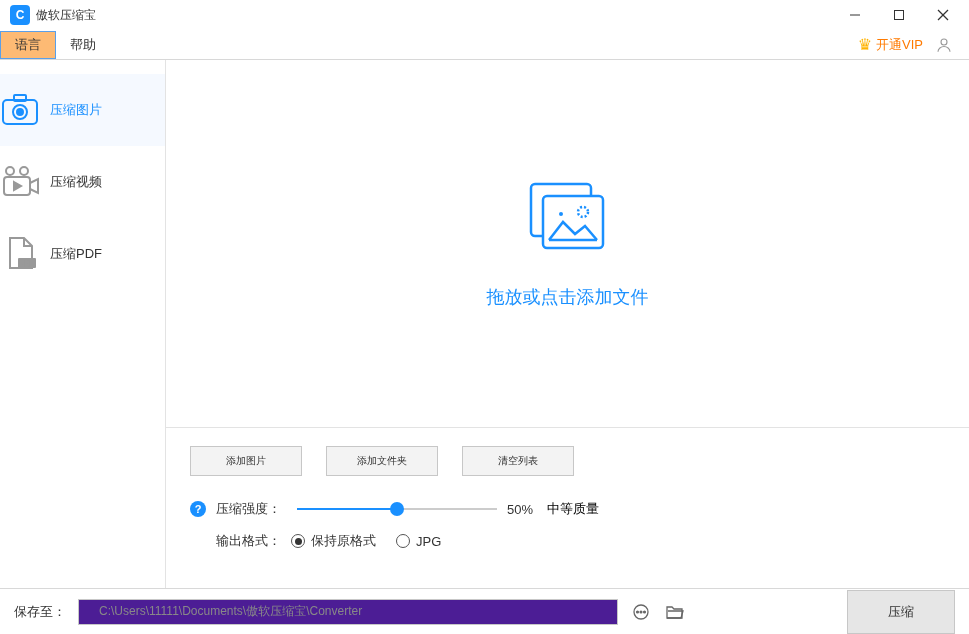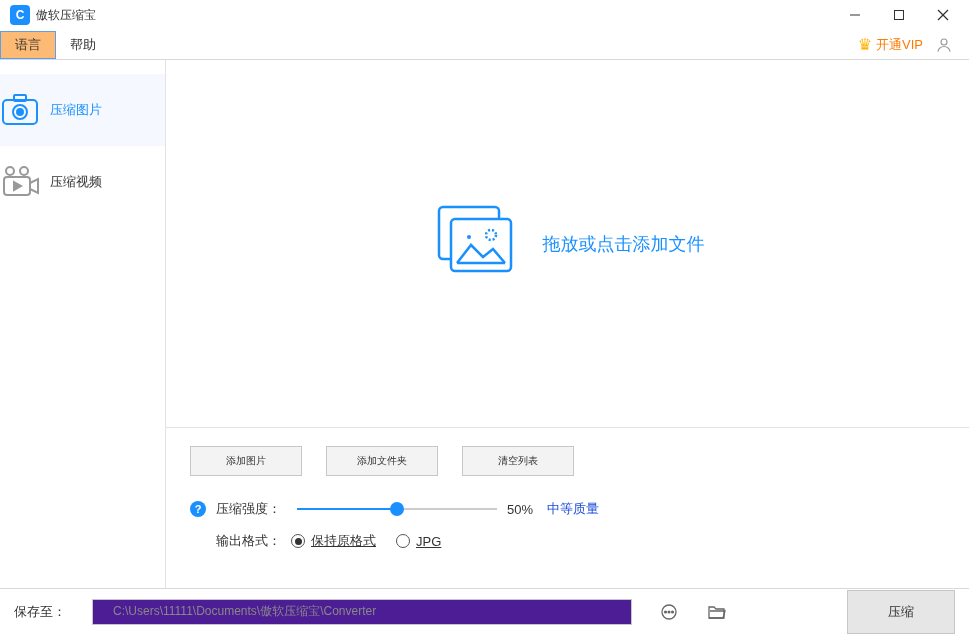--- a/index.html
+++ b/index.html
@@ -22,42 +22,42 @@
   .user-icon { width:22px; height:22px; border-radius:50%; display:flex; align-items:center; justify-content:center; color:#888; cursor:pointer;}
   
   .body { flex:1; display:flex; min-height:0; }
   .sidebar { width:166px; border-right:1px solid #e3e3e3; display:flex; flex-direction:column; padding-top:14px; }
   .side-item { display:flex; flex-direction:row; align-items:center; gap:10px; padding:18px 0; cursor:pointer; }
   .side-item.active { background:#f5f9ff; color:#1a90ff; }
   .side-icon { width:40px; height:36px; display:flex; align-items:center; justify-content:center; }
   .side-label { font-size:13px; }
   
   .main { flex:1; display:flex; flex-direction:column; }
-  .dropzone { flex:1; display:flex; flex-direction:row; align-items:center; justify-content:center; gap:22px;text-align:center; }
+  .dropzone { flex:1; display:flex; flex-direction:column; align-items:center; justify-content:center; gap:22px;text-align:center; }
   .drop-icon { }
   .drop-text { color:#1a90ff; font-size:18px; }
   
   .controls { padding: 18px 24px 24px; border-top:1px solid #e3e3e3; }
   .btn-row { display:flex; gap:24px; margin-bottom:24px; }
   .btn { width:112px; height:30px; background:#f3f3f3; border:1px solid #c7c7c7; display:flex; align-items:center; justify-content:center; font-size:10px; cursor:pointer; }
   
   .opt-row { display:flex; align-items:center; gap:10px; margin-bottom:14px; font-size:13px; }
   .help-icon { width:16px; height:16px; border-radius:50%; background:#1a90ff; color:#fff; display:flex; align-items:center; justify-content:center; font-size:11px; font-weight:bold; cursor:pointer;}
   .slider-wrap { position:relative; width:200px; height:16px; display:flex; align-items:center; margin-left:6px;}
   .slider-track { position:absolute; left:0; right:0; height:2px; background:#ccc; }
   .slider-fill { position:absolute; left:0; width:50%; height:2px; background:#1a90ff; }
   .slider-thumb { position:absolute; left:50%; transform:translateX(-50%); width:14px; height:14px; border-radius:50%; background:#1a90ff; cursor:pointer;}
-  .quality-text { color:#1d4ed8; margin-left:4px; }
-  
-  .radio-group { display:flex; gap:20px; margin-left:28px; text-decoration:underline;}
+  .quality-text { color:#000000; margin-left:4px; }
+  
+  .radio-group { display:flex; gap:20px; margin-left:28px; }
   .radio { display:flex; align-items:center; gap:6px; cursor:pointer;}
   .radio-circle { width:14px; height:14px; border-radius:50%; border:1.5px solid #555; display:flex; align-items:center; justify-content:center;}
   .radio-circle.checked::after{ content:""; width:7px; height:7px; border-radius:50%; background:#333; }
   
-  .footer { height:46px; border-top:1px solid #d8d8d8; display:flex; align-items:center; padding:0 14px; gap:26px; }
+  .footer { height:46px; border-top:1px solid #d8d8d8; display:flex; align-items:center; padding:0 14px; gap:12px; }
   .save-label { font-size:13px; }
   .path-input { flex:0 0 540px; height:26px; border:1px solid #c7c7c7; padding:0 20px; font-size:12px; color:#888; background:#4c1d95; }
   .footer-icon { width:22px; height:22px; display:flex; align-items:center; justify-content:center; color:#666; cursor:pointer;}
   .compress-btn { margin-left:auto; width:108px; height:44px; background:#e6e6e6; border:1px solid #c7c7c7; display:flex; align-items:center; justify-content:center; cursor:pointer;}
 </style>
 </head>
 <body>
 
 <div class="titlebar">
   <div class="app-icon">
@@ -118,20 +118,31 @@
       <div class="side-icon">
         <svg width="40" height="34" viewBox="0 0 40 34" fill="none" stroke="#999" stroke-width="2">
           <circle cx="10" cy="6" r="4"></circle>
             <circle cx="24" cy="6" r="4"></circle>
           <rect x="4" y="12" width="26" height="18" rx="3"></rect>
           <path d="M30 18 L38 14 L38 28 L30 24"></path>
           <path d="M14 17 L21 21 L14 25 Z" fill="#999"></path>
         </svg>
       </div>
       <div class="side-label">压缩视频</div>
+    </div>
+    <div class="side-item">
+      <div class="side-icon">
+        <svg width="36" height="36" viewBox="0 0 36 36" fill="none" stroke="#999" stroke-width="2">
+          <path d="M8 2 H22 L30 10 V32 H8 Z"></path>
+          <path d="M22 2 V10 H30"></path>
+          <rect x="16" y="22" width="18" height="10" rx="1" fill="#999" stroke="none"></rect>
+          <text x="25" y="30" font-size="7" fill="#fff" text-anchor="middle" font-family="sans-serif">PDF</text>
+        </svg>
+      </div>
+      <div class="side-label">压缩PDF</div>
     </div>
   </div>
 
   <div class="main">
     <div class="dropzone">
       <div class="drop-icon">
         <svg width="90" height="82" viewBox="0 0 90 82" fill="none" stroke="#1a90ff" stroke-width="2.5">
           <rect x="8" y="6" width="60" height="52" rx="4" fill="#fff"></rect>
           <rect x="20" y="18" width="60" height="52" rx="4" fill="#fff"></rect>
           <circle cx="60" cy="34" r="5" stroke-dasharray="2 2"></circle>

